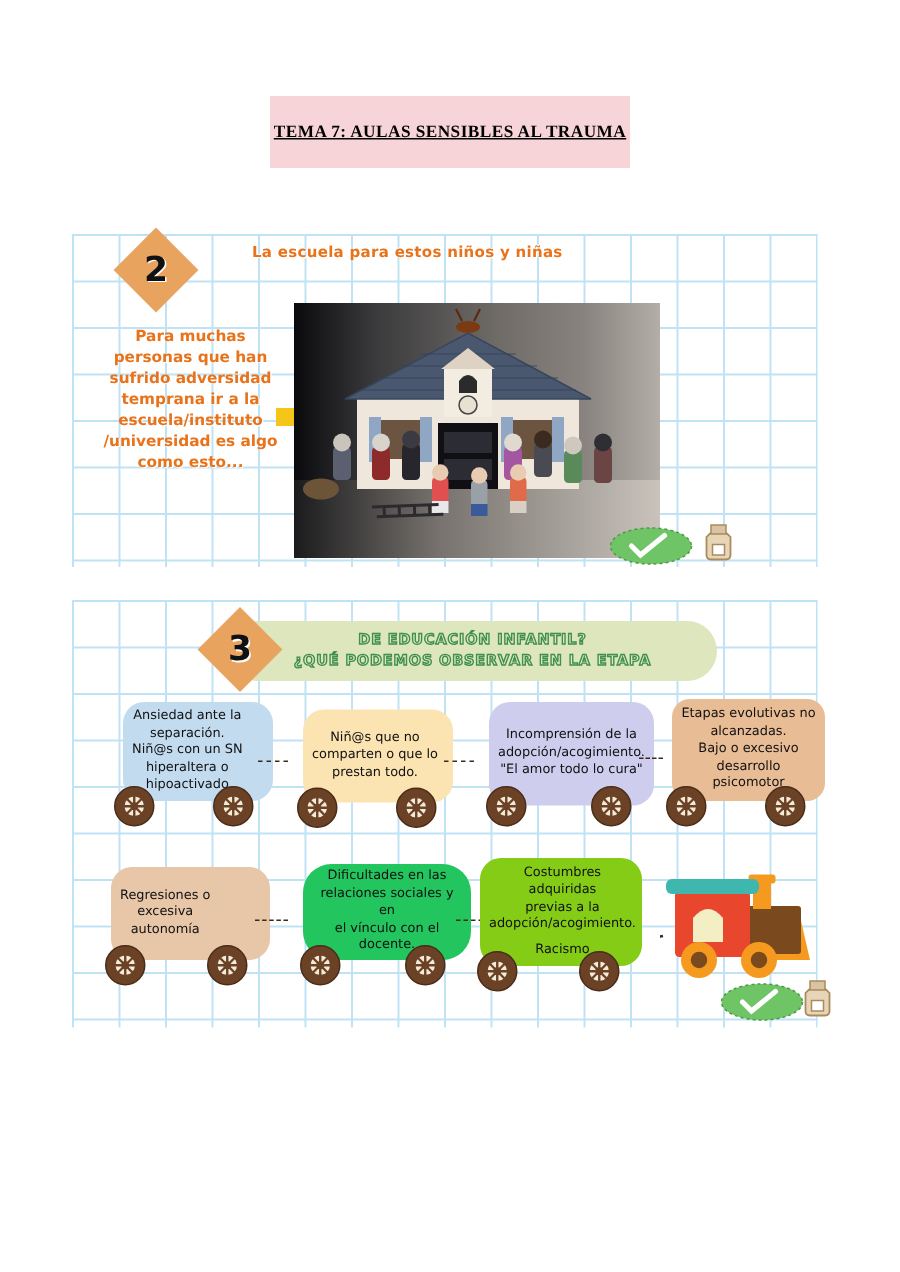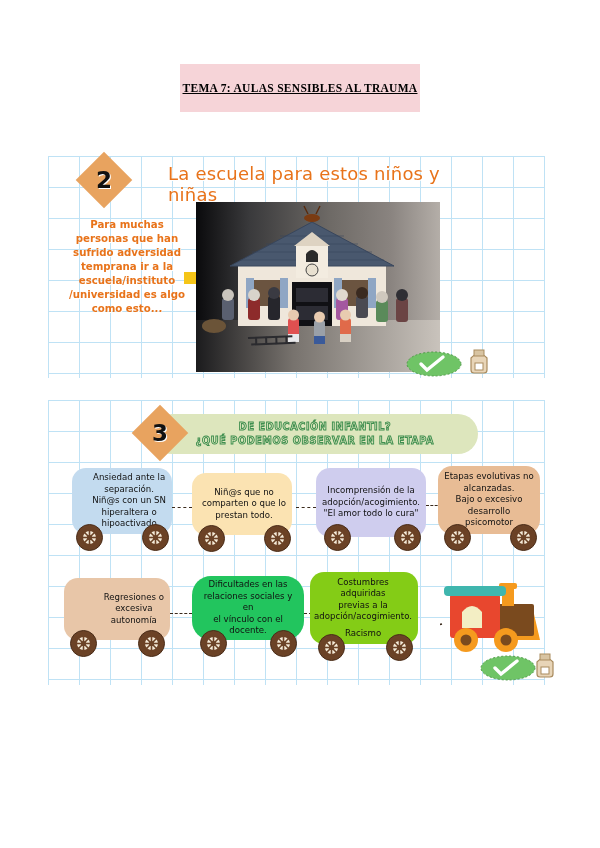--- a/index.html
+++ b/index.html
@@ -49,21 +49,21 @@
     font-family:"DejaVu Sans", sans-serif;
     font-weight:bold;font-size:23px;color:#111;
     text-shadow:1px 1px 0 #fff;
   }
   #badge-2{left:84px;top:160px;}
   #badge-3{left:140px;top:413px;}
 
   
   .sec2-title{
     position:absolute;left:168px;top:163px;width:300px;
-    font-family:"DejaVu Sans", sans-serif;font-weight:normal;font-size:18px;
+    font-family:"DejaVu Sans", sans-serif;font-weight:bold;font-size:10px;
     color:#e8731a;letter-spacing:.2px;
     text-shadow:1px 1px 0 #fff, -0.5px -0.5px 0 #fff;
   }
 
   
   .caption-orange{
     position:absolute;left:66px;top:218px;width:122px;
     text-align:center;
     font-family:"DejaVu Sans", sans-serif;font-weight:bold;font-size:10.2px;
     line-height:1.38;color:#e8731a;
@@ -90,23 +90,23 @@
     font-family:"DejaVu Sans", sans-serif;font-weight:bold;font-size:9.6px;
     line-height:1.45;letter-spacing:.6px;
     color:#dde6bd;
     -webkit-text-stroke:0.9px #3f8f4f;
     text-shadow:0 0 0 #3f8f4f;
   }
 
   
   .car{position:absolute;}
   .car-body{
-    position:absolute;left:0;top:0;width:100%;height:100%;
+    position:absolute;left:10px;top:0;width:100%;height:100%;
     border-radius:14px;
-    display:flex;align-items:center;justify-content:flex-end;
+    display:flex;align-items:center;justify-content:flex-start;
   }
   .car-text{
     text-align:center;padding:0 6px;
     font-family:"DejaVu Sans", sans-serif;font-size:8.6px;
     line-height:1.34;color:#111;
   }
   .wheel{
     position:absolute;width:25px;height:25px;border-radius:50%;
     background:#6b4226;border:1px solid #4a2c18;
   }
@@ -387,21 +387,21 @@
             <line x1="18" y1="7" x2="7" y2="18"></line>
           </g>
           <circle cx="12.5" cy="12.5" r="2.6" fill="#6b4226"></circle>
         </svg>
       </div>
   </div>
 
   <div class="connector" style="left:426px;top:505px;width:16px;"></div>
 
   <div class="car" style="left:438px;top:466px;width:102px;height:68px;">
-    <div class="car-body" style="background:#e8bc95;">
+    <div class="car-body" style="background:#e8bc95;border-radius:12px;">
       <div class="car-text">
         <div>Etapas evolutivas no</div>
         <div>alcanzadas.</div>
         <div>Bajo o excesivo</div>
         <div>desarrollo psicomotor</div>
       </div>
     </div>
     <div class="wheel" style="left:6px;top:58px;">
         <svg class="spokes" viewBox="0 0 25 25">
           <g stroke="#6b4226" stroke-width="1.6">

